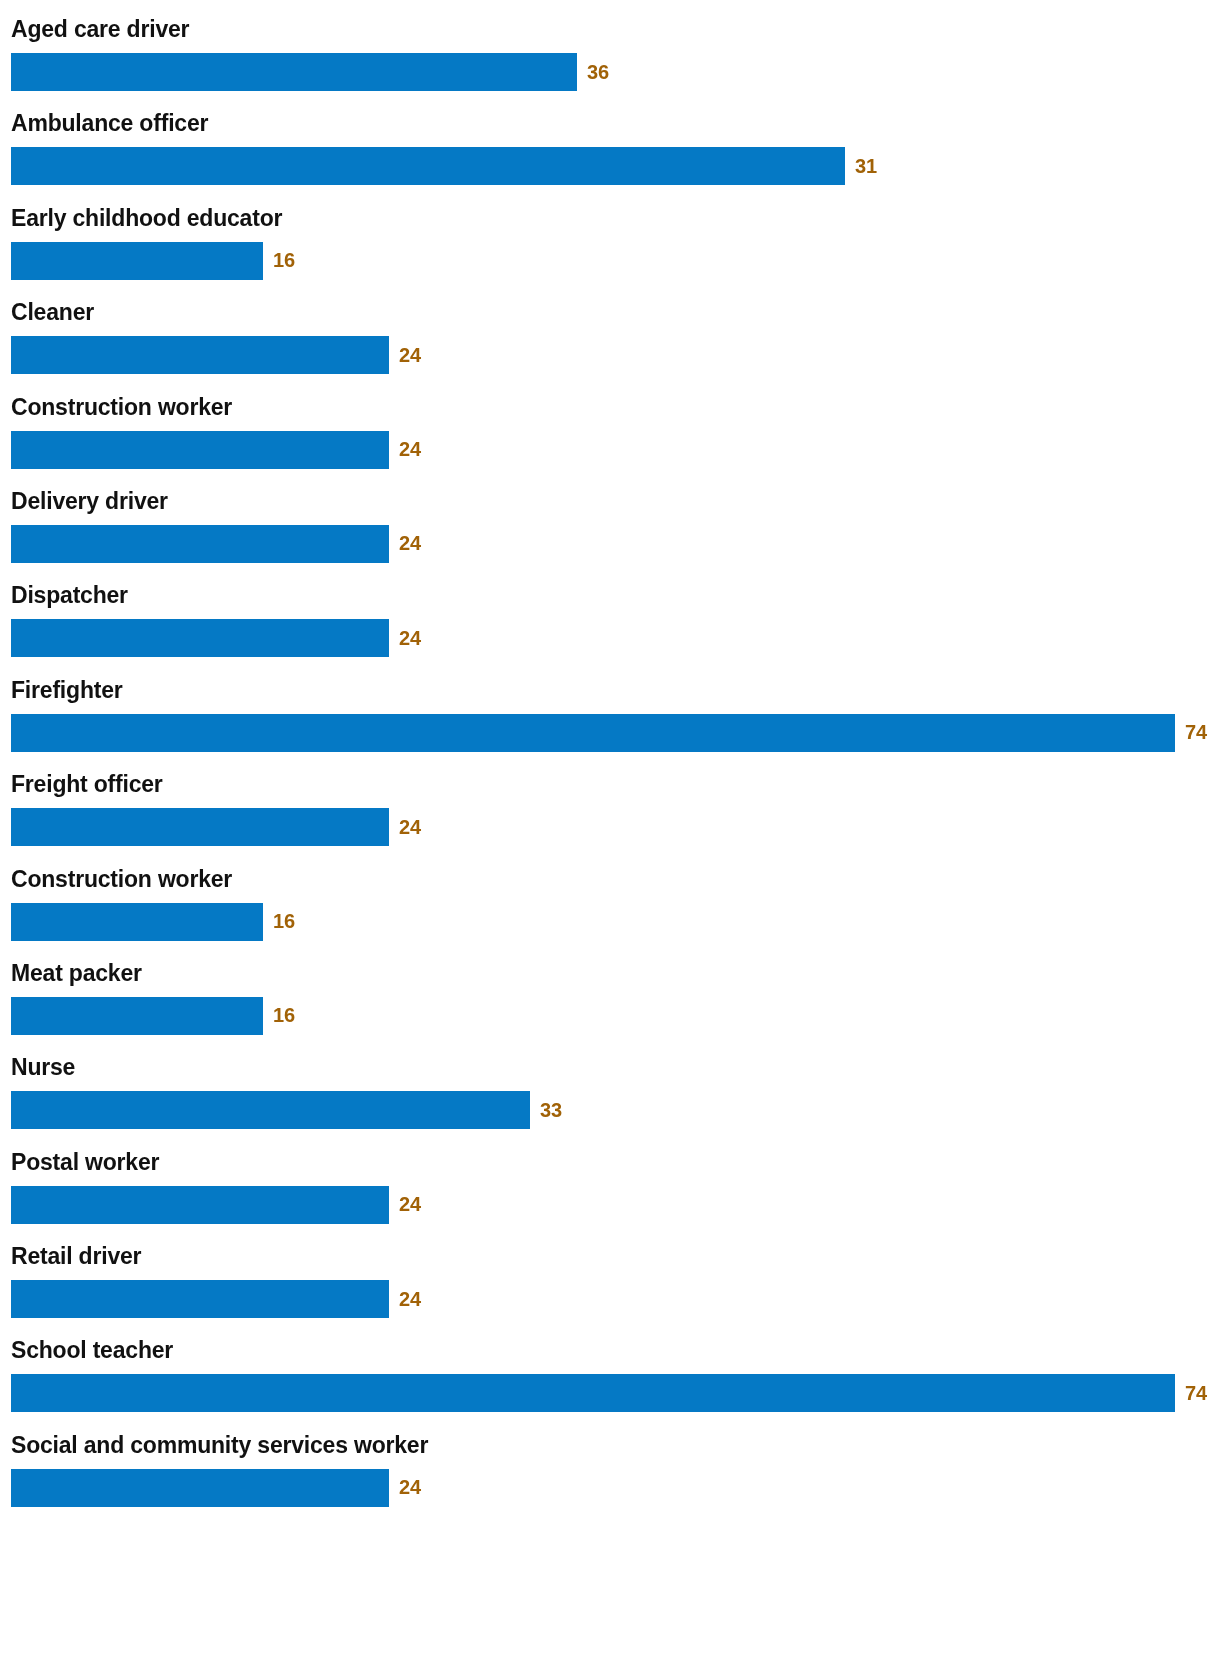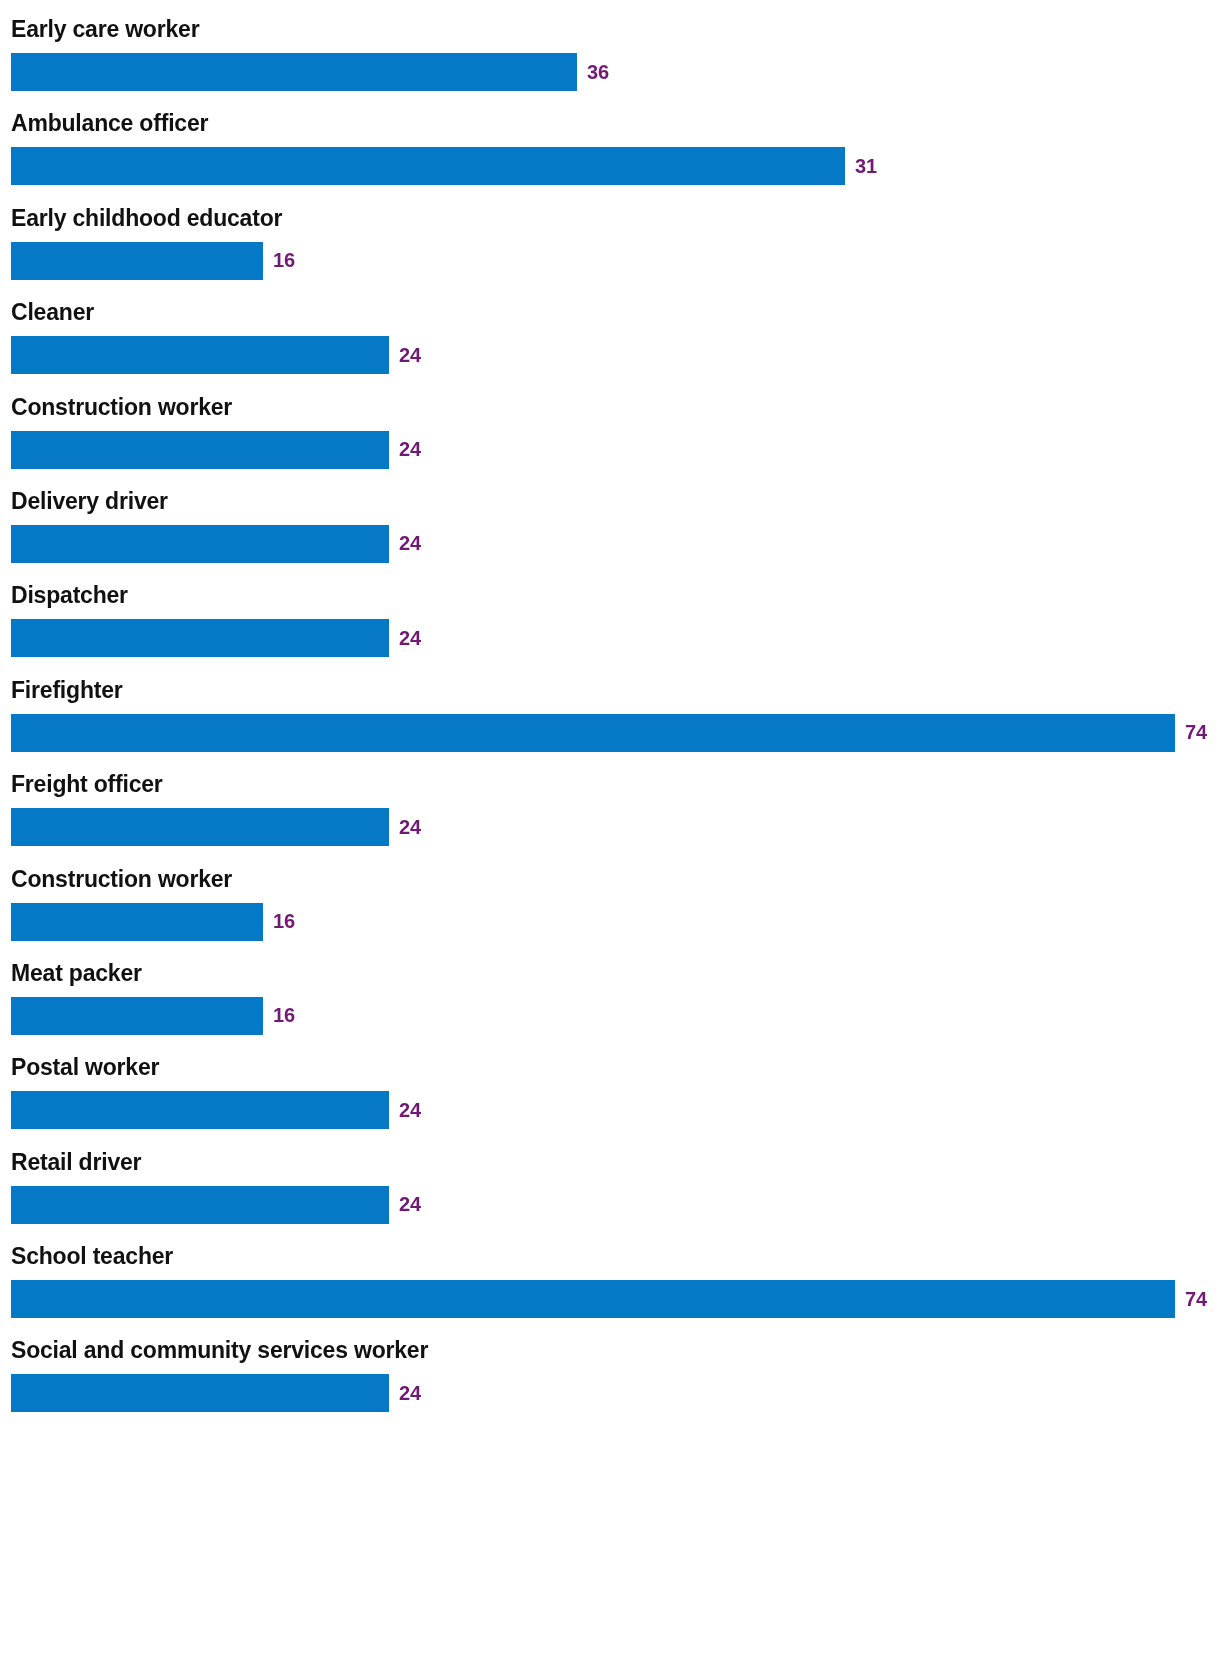--- a/index.html
+++ b/index.html
@@ -51,31 +51,31 @@
     background: #0579C5;
   }
   .value {
     position: absolute;
     top: 0;
     height: 38px;
     display: flex;
     align-items: center;
     font-size: 20px;
     font-weight: 700;
-    color: #701a75;
+    color: #a16207;
     letter-spacing: -0.1px;
     white-space: nowrap;
   }
 </style>
 </head>
 <body>
 
 <div id="chart">
     <div class="row">
-      <div class="cat-label">Early care worker</div>
+      <div class="cat-label">Aged care driver</div>
       <div class="bar-line">
         <div class="bar" style="width: 566px; background: rgb(5, 121, 197);"></div>
         <div class="value" style="left: 587px;">36</div>
       </div>
     </div>
     <div class="row">
       <div class="cat-label">Ambulance officer</div>
       <div class="bar-line">
         <div class="bar" style="width: 834px; background: rgb(5, 121, 197);"></div>
         <div class="value" style="left: 855px;">31</div>
@@ -138,20 +138,27 @@
       </div>
     </div>
     <div class="row">
       <div class="cat-label">Meat packer</div>
       <div class="bar-line">
         <div class="bar" style="width: 252px; background: rgb(5, 121, 197);"></div>
         <div class="value" style="left: 273px;">16</div>
       </div>
     </div>
     <div class="row">
+      <div class="cat-label">Nurse</div>
+      <div class="bar-line">
+        <div class="bar" style="width: 519px; background: rgb(5, 121, 197);"></div>
+        <div class="value" style="left: 540px;">33</div>
+      </div>
+    </div>
+    <div class="row">
       <div class="cat-label">Postal worker</div>
       <div class="bar-line">
         <div class="bar" style="width: 378px; background: rgb(5, 121, 197);"></div>
         <div class="value" style="left: 399px;">24</div>
       </div>
     </div>
     <div class="row">
       <div class="cat-label">Retail driver</div>
       <div class="bar-line">
         <div class="bar" style="width: 378px; background: rgb(5, 121, 197);"></div>

